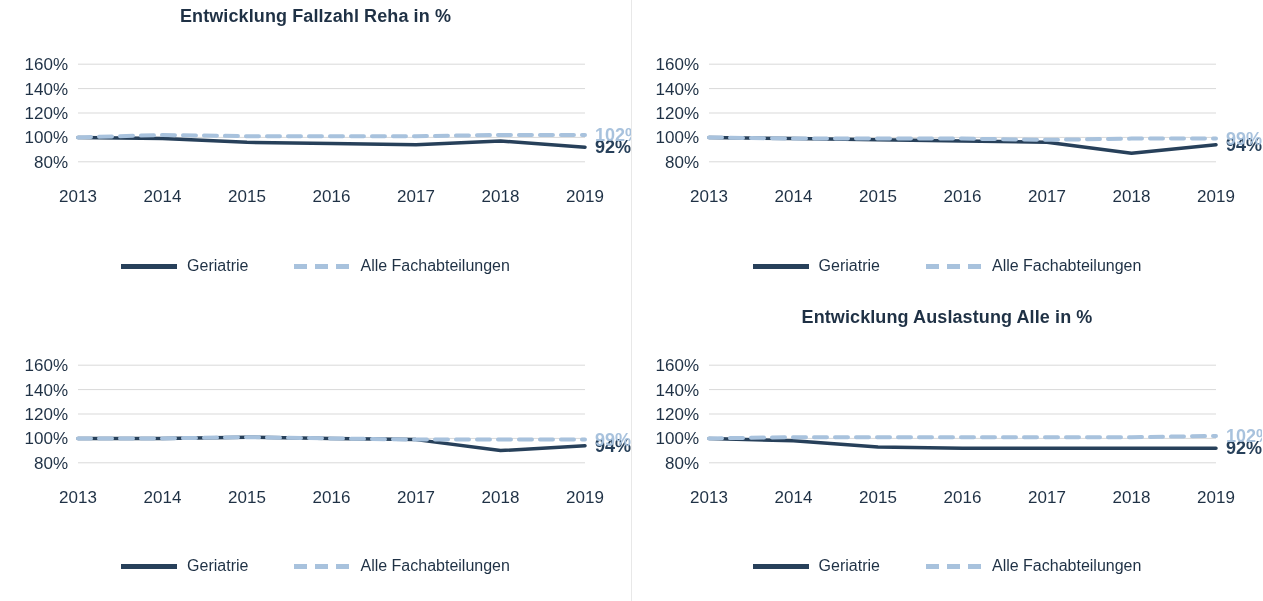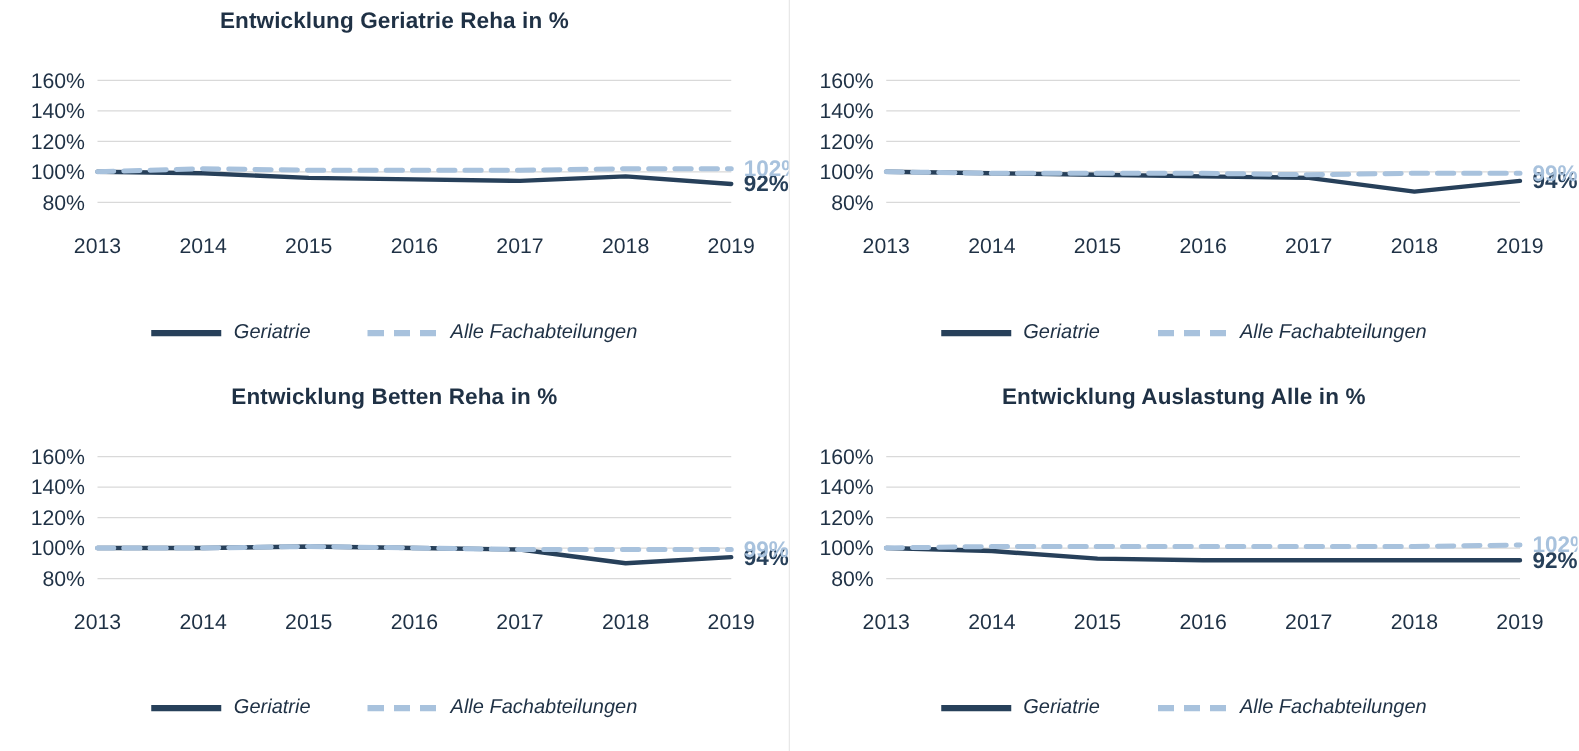--- a/index.html
+++ b/index.html
@@ -46,21 +46,20 @@
   .legend {
     position: absolute;
     bottom: 26px;
     left: 0;
     width: 100%;
     display: flex;
     justify-content: center;
     gap: 46px;
     font-size: 16px;
     color: #1f3145;
-    font-style: italic;
   }
   .legend-item {
     display: flex;
     align-items: center;
     gap: 10px;
   }
   .legend-swatch {
     display: inline-block;
     width: 56px;
     height: 4px;
@@ -85,21 +84,21 @@
   svg text {
     font-family: "Liberation Sans", sans-serif;
   }
 </style>
 </head>
 <body>
 
 <div class="grid">
 
   <div class="panel">
-    <div class="panel-title">Entwicklung Geriatrie Reha in %</div>
+    <div class="panel-title">Entwicklung Fallzahl Reha in %</div>
     <div class="plot">
       <svg viewBox="0 0 631 190" width="631" height="190">
           <line x1="78" y1="127.8" x2="585" y2="127.8" stroke="#d9d9d9" stroke-width="1"></line>
           <text x="68" y="133.8" text-anchor="end" font-size="17" fill="#1f3145">80%</text>
           <line x1="78" y1="103.4" x2="585" y2="103.4" stroke="#d9d9d9" stroke-width="1"></line>
           <text x="68" y="109.4" text-anchor="end" font-size="17" fill="#1f3145">100%</text>
           <line x1="78" y1="79" x2="585" y2="79" stroke="#d9d9d9" stroke-width="1"></line>
           <text x="68" y="85" text-anchor="end" font-size="17" fill="#1f3145">120%</text>
           <line x1="78" y1="54.60000000000001" x2="585" y2="54.60000000000001" stroke="#d9d9d9" stroke-width="1"></line>
           <text x="68" y="60.60000000000001" text-anchor="end" font-size="17" fill="#1f3145">140%</text>
@@ -162,21 +161,20 @@
         <span>Geriatrie</span>
       </div>
       <div class="legend-item">
         <span class="legend-swatch dashed"></span>
         <span>Alle Fachabteilungen</span>
       </div>
     </div>
   </div>
 
   <div class="panel">
-    <div class="panel-title">Entwicklung Betten Reha in %</div>
     <div class="plot">
       <svg viewBox="0 0 631 190" width="631" height="190">
           <line x1="78" y1="127.8" x2="585" y2="127.8" stroke="#d9d9d9" stroke-width="1"></line>
           <text x="68" y="133.8" text-anchor="end" font-size="17" fill="#1f3145">80%</text>
           <line x1="78" y1="103.4" x2="585" y2="103.4" stroke="#d9d9d9" stroke-width="1"></line>
           <text x="68" y="109.4" text-anchor="end" font-size="17" fill="#1f3145">100%</text>
           <line x1="78" y1="79" x2="585" y2="79" stroke="#d9d9d9" stroke-width="1"></line>
           <text x="68" y="85" text-anchor="end" font-size="17" fill="#1f3145">120%</text>
           <line x1="78" y1="54.60000000000001" x2="585" y2="54.60000000000001" stroke="#d9d9d9" stroke-width="1"></line>
           <text x="68" y="60.60000000000001" text-anchor="end" font-size="17" fill="#1f3145">140%</text>

